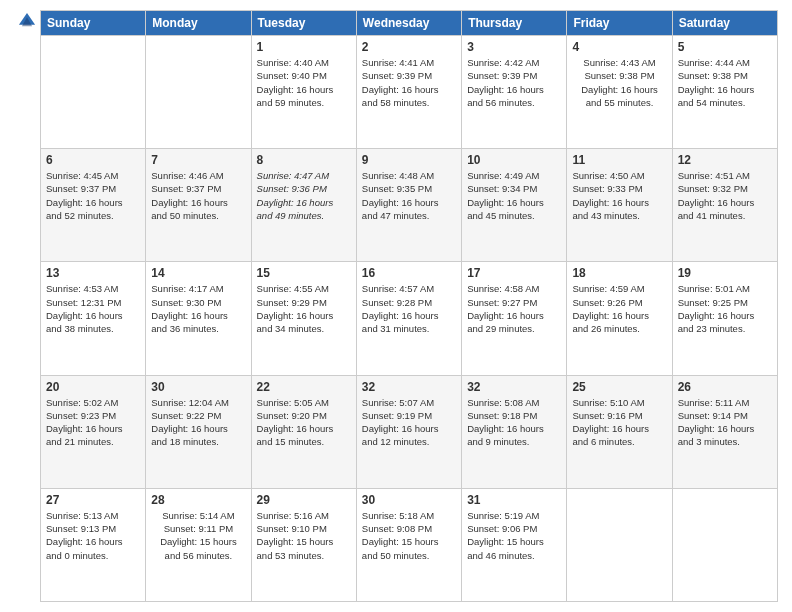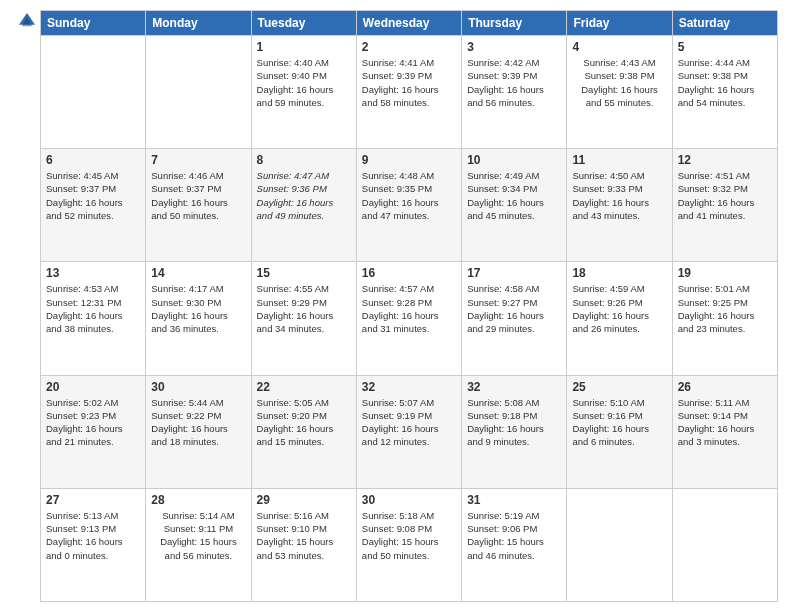--- a/index.html
+++ b/index.html
@@ -287,21 +287,21 @@
         <tr>
           <td>
             <span class="day-number">20</span>
             <div class="day-info" style="white-space: pre-line;">Sunrise: 5:02 AM
 Sunset: 9:23 PM
 Daylight: 16 hours
 and 21 minutes.</div>
           </td>
           <td>
             <span class="day-number">30</span>
-            <div class="day-info" style="white-space: pre-line;">Sunrise: 5:44 AM
+            <div class="day-info" style="white-space: pre-line;">Sunrise: 12:04 AM
 Sunset: 9:22 PM
 Daylight: 16 hours
 and 18 minutes.</div>
           </td>
           <td>
             <span class="day-number">22</span>
             <div class="day-info" style="white-space: pre-line;">Sunrise: 5:05 AM
 Sunset: 9:20 PM
 Daylight: 16 hours
 and 15 minutes.</div>

